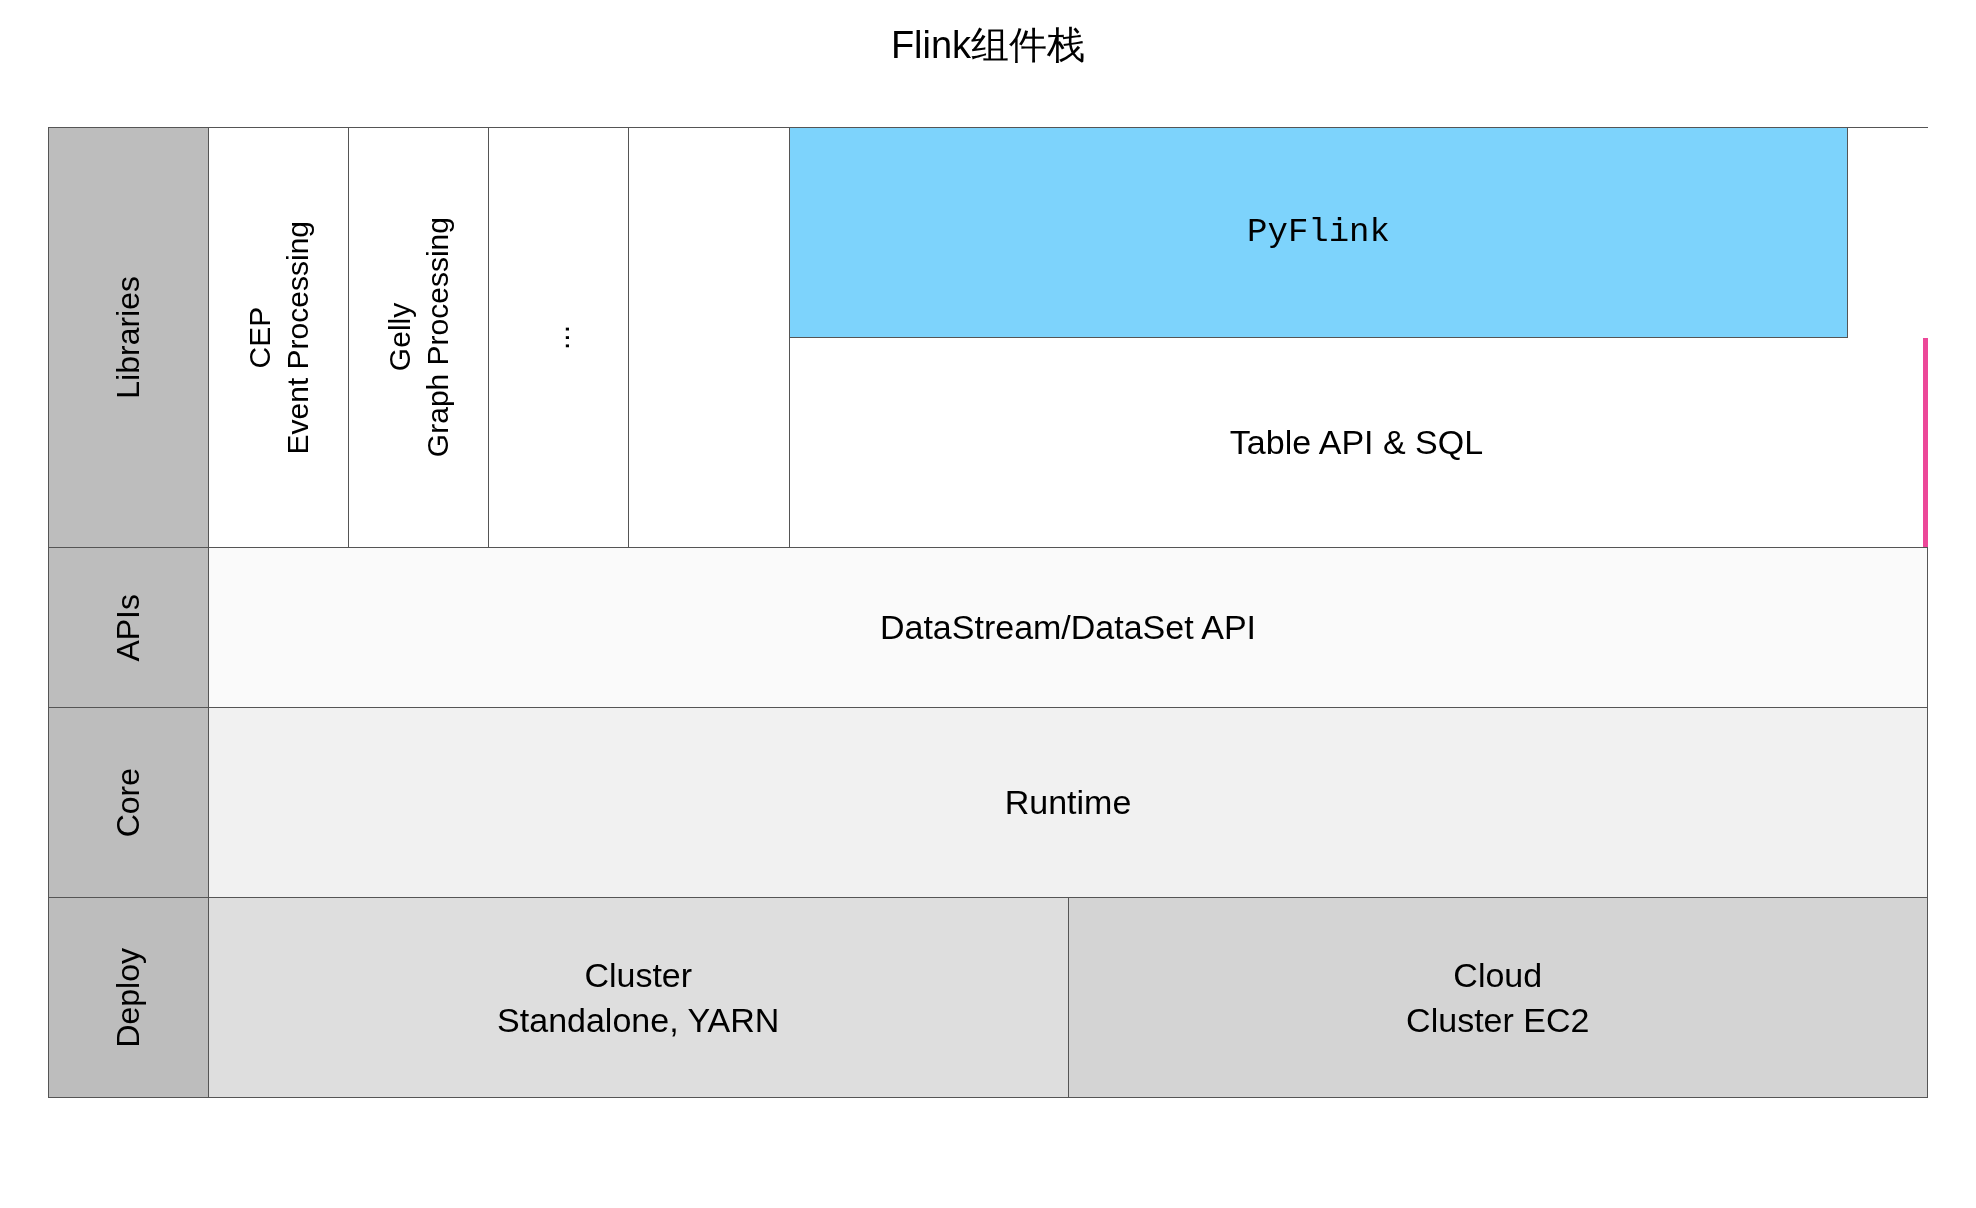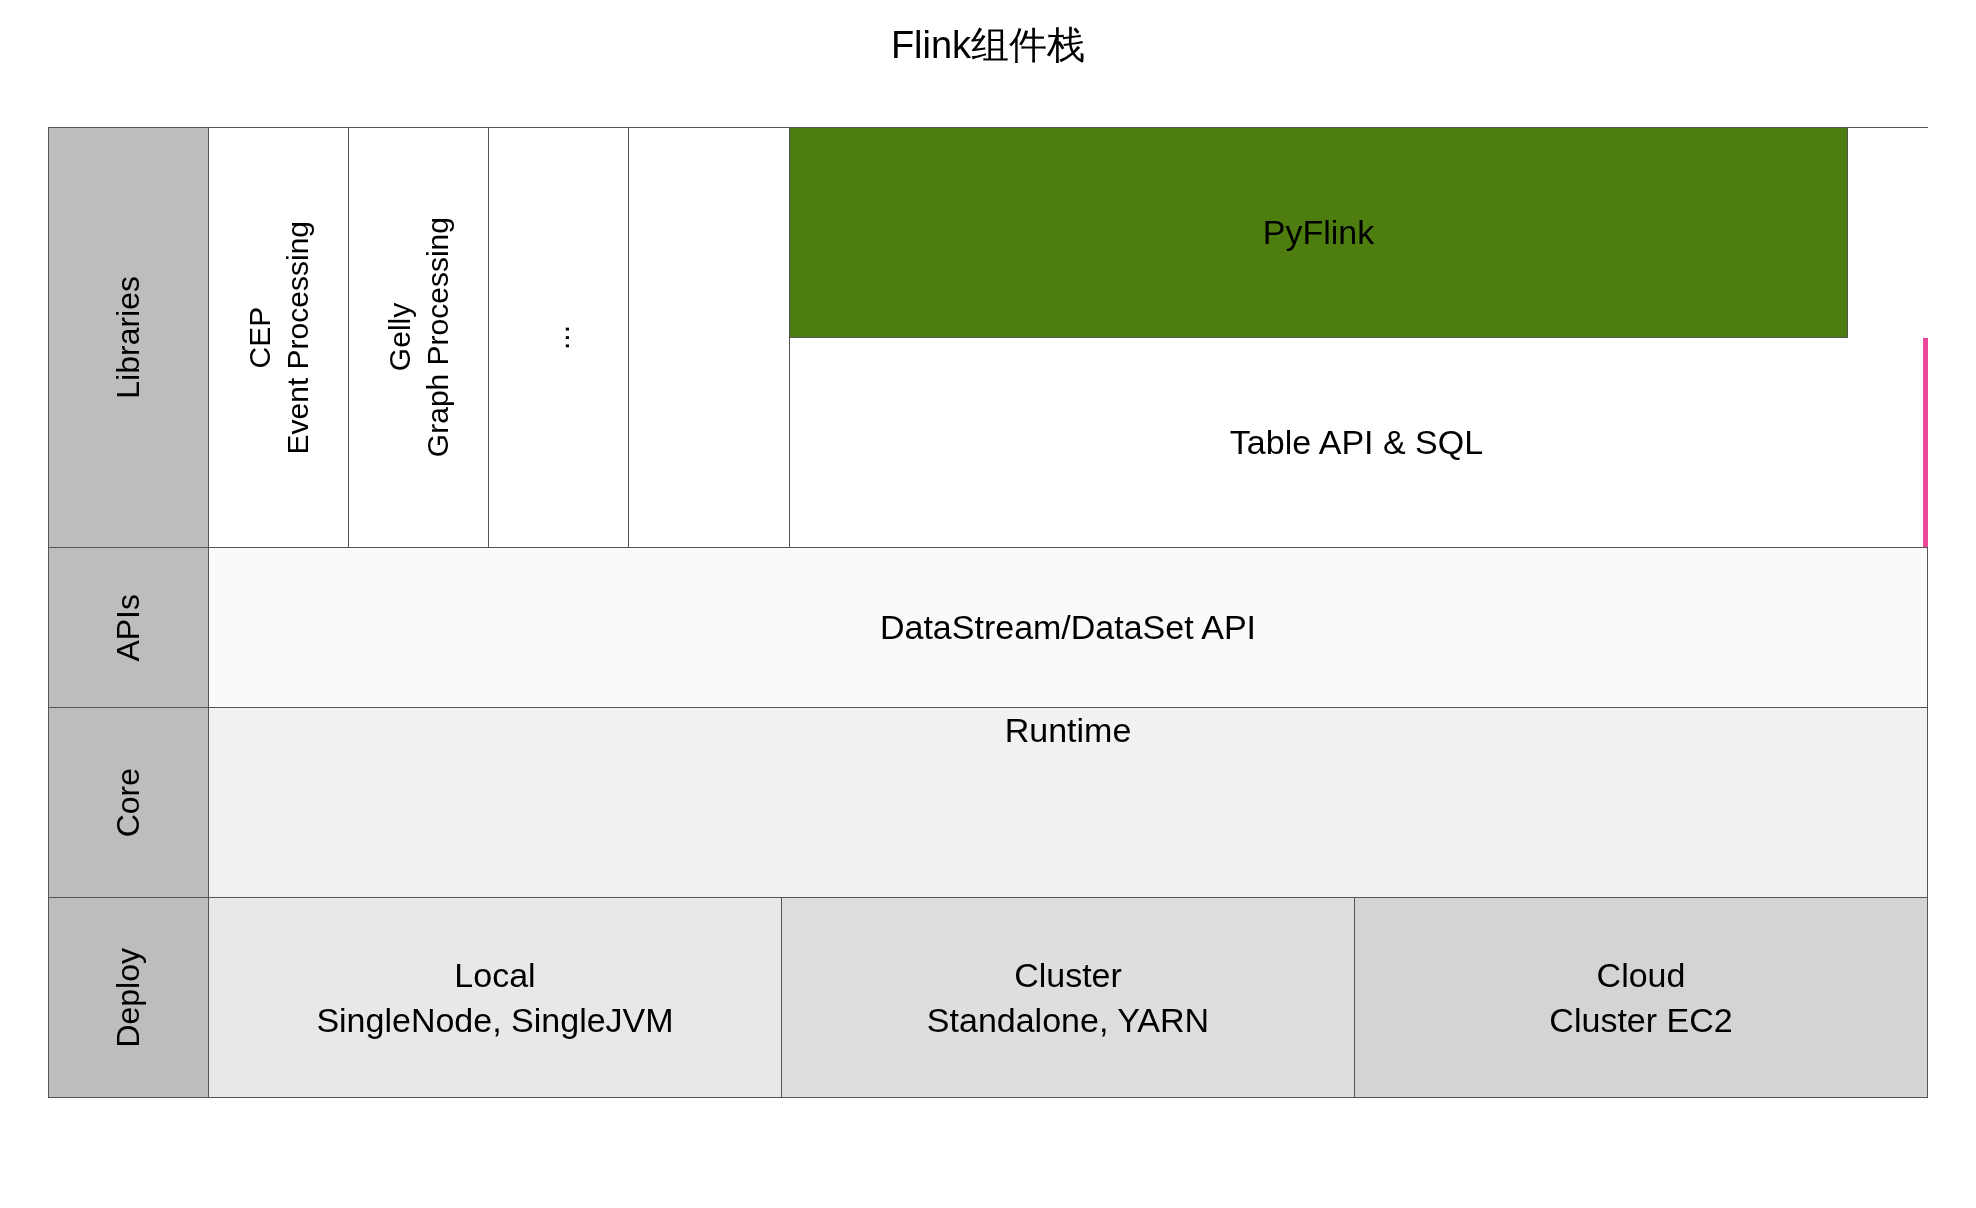--- a/index.html
+++ b/index.html
@@ -82,21 +82,22 @@
   .pyflink {
     height: 50%;
     border-left: 1px solid #555;
     border-bottom: 1px solid #555;
     border-right: 1px solid #555;
     margin-right: 80px;
     display: flex;
     align-items: center;
     justify-content: center;
     font-size: 34px;
-    background: #4d7c0f;
+    background: #7dd3fc;
+    font-family: Liberation Mono, monospace;
   }
   .tablesql {
     height: 50%;
     border-left: 1px solid #555;
     border-right: 5px solid #ec4899;
     display: flex;
     align-items: center;
     justify-content: center;
     font-size: 34px;
     background: #fff;
@@ -112,23 +113,22 @@
     justify-content: center;
     font-size: 34px;
   }
 
   
   .row-core { height: 190px; }
   .core-body {
     background: #f1f1f1;
     border-right: 1px solid #555;
     display: flex;
-    flex-direction: column;
-    align-items: center;
-    justify-content: space-between;
+    align-items: center;
+    justify-content: center;
     font-size: 34px;
     line-height: 1.3;
     gap: 34px;
   }
 
   
   .row-deploy { height: 200px; }
   .deploy-body {
     display: flex;
   }
@@ -199,24 +199,20 @@
     <div class="row-body core-body">
       <span>Runtime</span>
     </div>
   </div>
 
   <div class="row row-deploy">
     <div class="row-label">
       <span class="vlabel">Deploy</span>
     </div>
     <div class="row-body deploy-body">
-      <div class="deploy-cell d1">
-        <span>Local</span>
-        <span>SingleNode, SingleJVM</span>
-      </div>
       <div class="deploy-cell d2">
         <span>Cluster</span>
         <span>Standalone, YARN</span>
       </div>
       <div class="deploy-cell d3">
         <span>Cloud</span>
         <span>Cluster EC2</span>
       </div>
     </div>
   </div>

